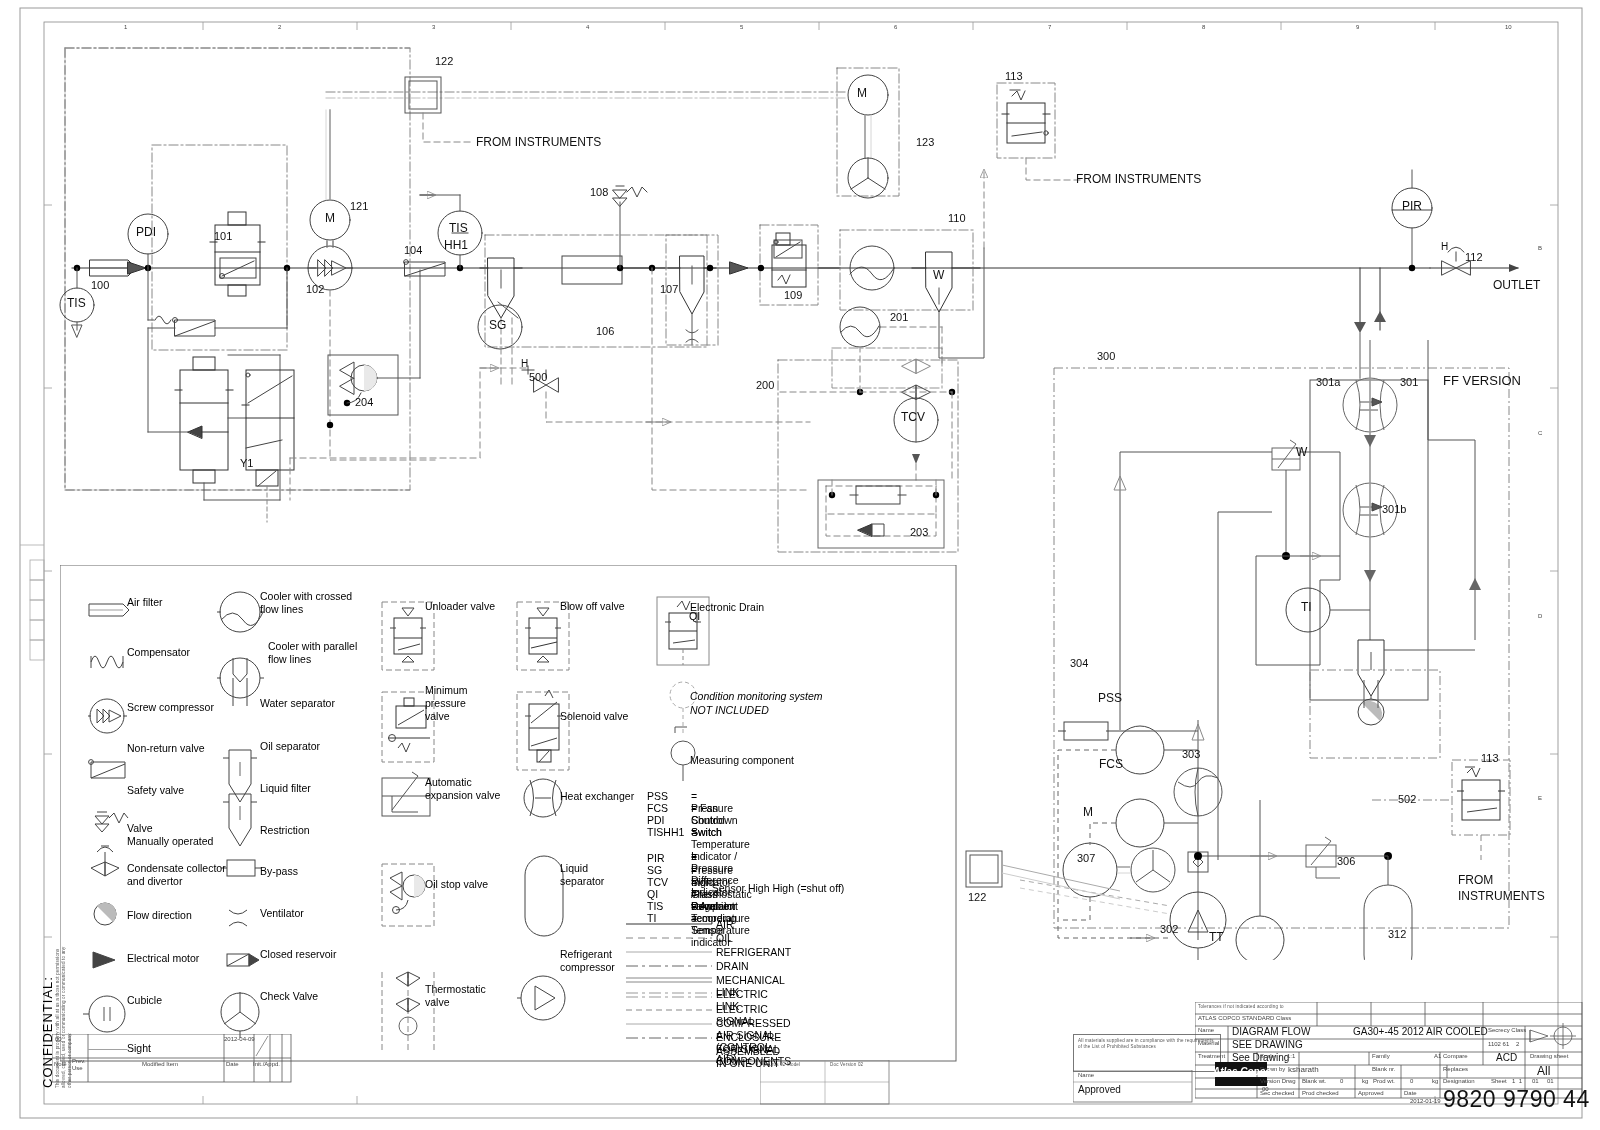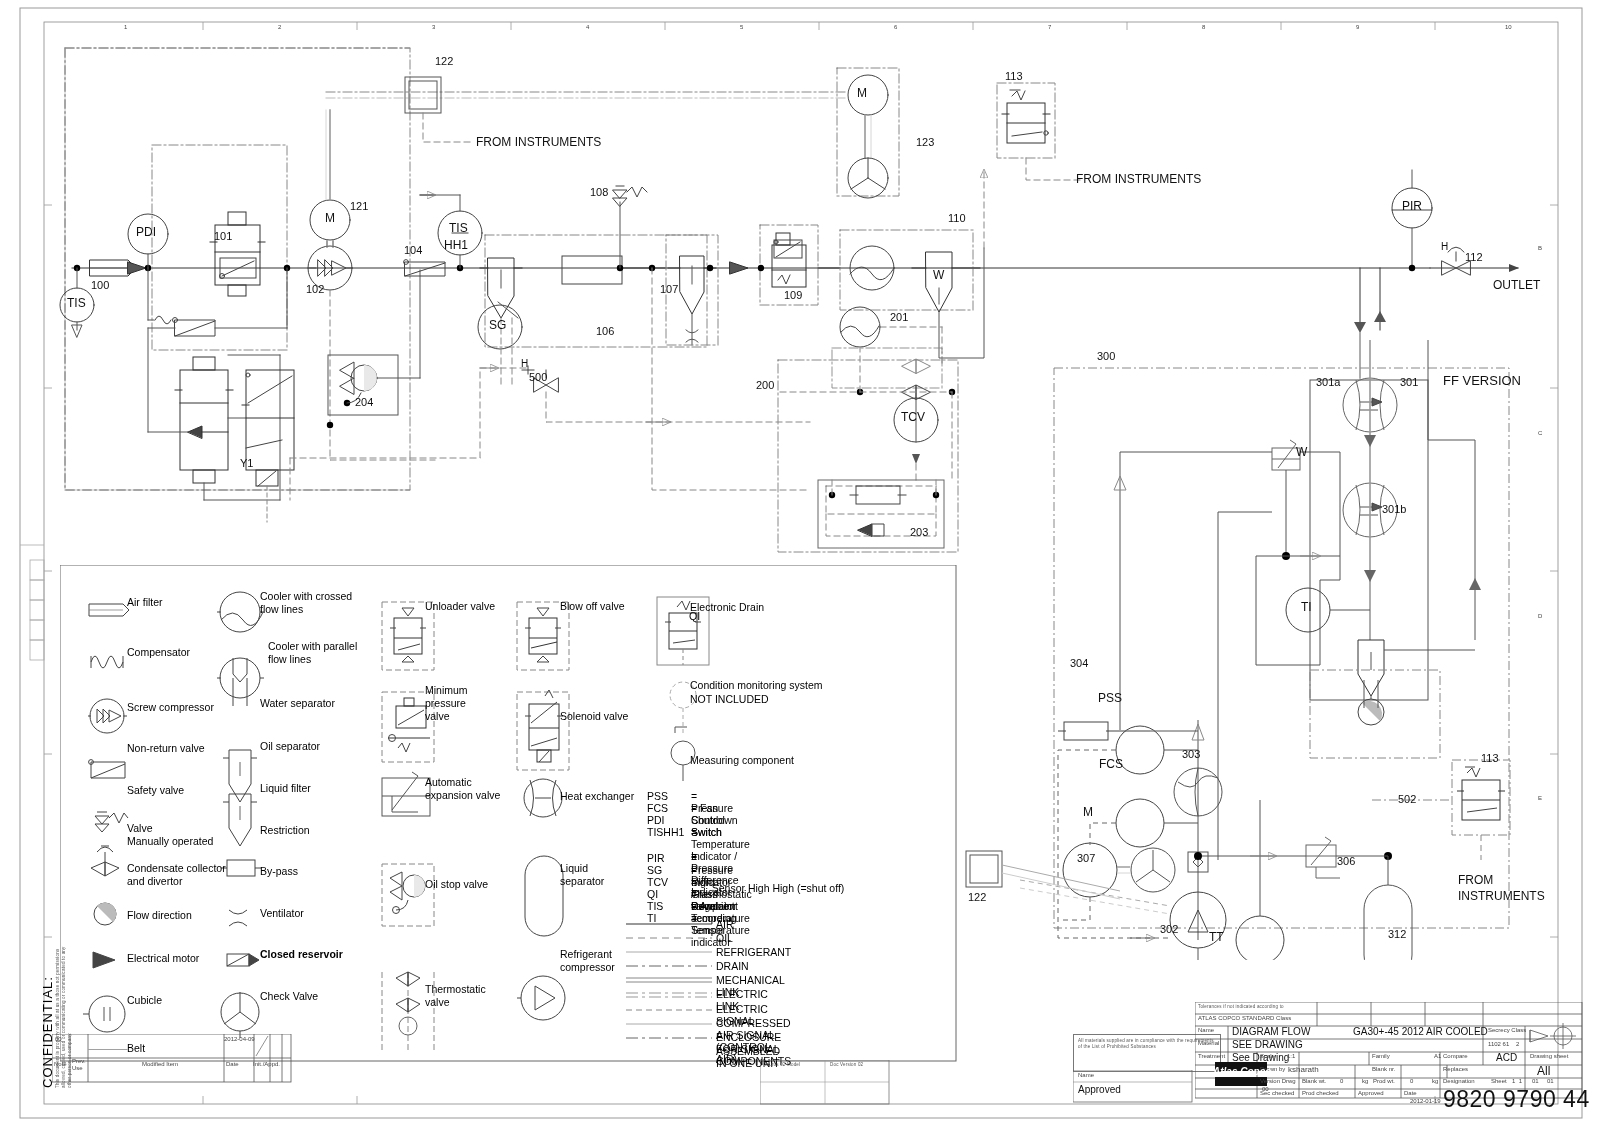--- a/index.html
+++ b/index.html
@@ -851,35 +851,35 @@
     <div class="legend-txt" style="position:absolute;top:105px;white-space:pre;">Screw compressor</div>
     <div class="legend-txt" style="position:absolute;top:146px;white-space:pre;">Non-return valve</div>
     <div class="legend-txt" style="position:absolute;top:188px;white-space:pre;">Safety valve</div>
     <div class="legend-txt" style="position:absolute;top:226px;white-space:pre;line-height:1.25;">Valve
 Manually operated</div>
     <div class="legend-txt" style="position:absolute;top:266px;white-space:pre;line-height:1.25;">Condensate collector
 and divertor</div>
     <div class="legend-txt" style="position:absolute;top:313px;white-space:pre;">Flow direction</div>
     <div class="legend-txt" style="position:absolute;top:356px;white-space:pre;">Electrical motor</div>
     <div class="legend-txt" style="position:absolute;top:398px;white-space:pre;">Cubicle</div>
-    <div class="legend-txt" style="position:absolute;top:446px;white-space:pre;">Belt</div>
+    <div class="legend-txt" style="position:absolute;top:446px;white-space:pre;">Sight</div>
   </div>
 
   <div class="abs" style="left:260px;top:590px;">
     <div class="legend-txt" style="position:absolute;top:0;white-space:pre;line-height:1.25;">Cooler with crossed
 flow lines</div>
     <div class="legend-txt" style="position:absolute;top:50px;white-space:pre;line-height:1.25;margin-left:8px;">Cooler with parallel
 flow lines</div>
     <div class="legend-txt" style="position:absolute;top:107px;white-space:pre;">Water separator</div>
     <div class="legend-txt" style="position:absolute;top:150px;white-space:pre;">Oil separator</div>
     <div class="legend-txt" style="position:absolute;top:192px;white-space:pre;">Liquid filter</div>
     <div class="legend-txt" style="position:absolute;top:234px;white-space:pre;">Restriction</div>
     <div class="legend-txt" style="position:absolute;top:275px;white-space:pre;">By-pass</div>
     <div class="legend-txt" style="position:absolute;top:317px;white-space:pre;">Ventilator</div>
-    <div class="legend-txt" style="position:absolute;top:358px;white-space:pre;font-weight:bold;">Closed reservoir</div>
+    <div class="legend-txt" style="position:absolute;top:358px;white-space:pre;">Closed reservoir</div>
     <div class="legend-txt" style="position:absolute;top:400px;white-space:pre;">Check Valve</div>
   </div>
 
   <div class="abs" style="left:425px;top:600px;">
     <div class="legend-txt" style="position:absolute;top:0;white-space:pre;">Unloader valve</div>
     <div class="legend-txt" style="position:absolute;top:84px;white-space:pre;line-height:1.22;">Minimum
 pressure
 valve</div>
     <div class="legend-txt" style="position:absolute;top:176px;white-space:pre;line-height:1.22;">Automatic
 expansion valve</div>
@@ -893,21 +893,21 @@
     <div class="legend-txt" style="position:absolute;top:110px;white-space:pre;">Solenoid valve</div>
     <div class="legend-txt" style="position:absolute;top:190px;white-space:pre;">Heat exchanger</div>
     <div class="legend-txt" style="position:absolute;top:262px;white-space:pre;line-height:1.22;">Liquid
 separator</div>
     <div class="legend-txt" style="position:absolute;top:348px;white-space:pre;line-height:1.22;">Refrigerant
 compressor</div>
   </div>
 
   <div class="abs" style="left:690px;top:601px;">
     <div class="legend-txt" style="position:absolute;top:0;white-space:pre;">Electronic Drain</div>
-    <div class="legend-txt" style="position:absolute;top:78px;white-space:pre;line-height:1.3;">Condition monitoring system
+    <div class="legend-txt" style="position:absolute;top:89px;white-space:pre;line-height:1.3;font-style:italic;">Condition monitoring system
 NOT INCLUDED</div>
     <div class="legend-txt" style="position:absolute;top:153px;white-space:pre;">Measuring component</div>
   </div>
 
   <div class="abs" style="left:647px;top:790px;">
     <div style="position:relative;">
       <div style="position:absolute;left:0;top:0;" class="legend-txt">PSS</div>
       <div style="position:absolute;left:44px;top:0;" class="legend-txt">= Pressure Shutdown Switch</div>
       <div style="position:absolute;left:0;top:12px;" class="legend-txt">FCS</div>
       <div style="position:absolute;left:44px;top:12px;" class="legend-txt">= Fan Control Switch</div>

